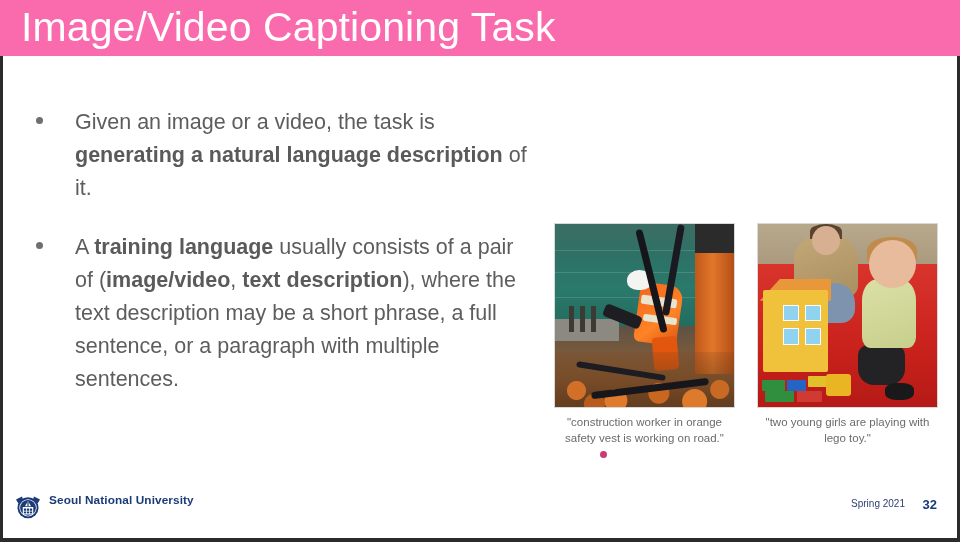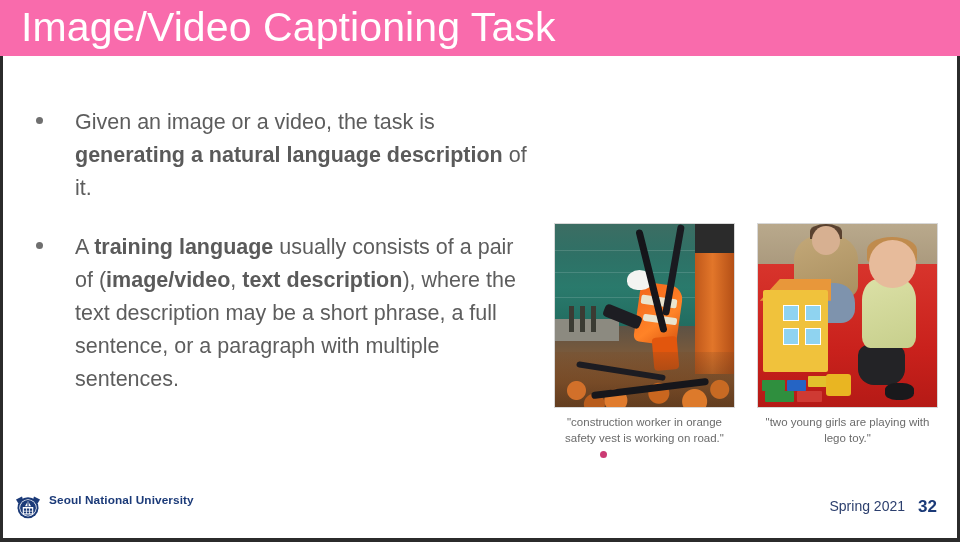--- a/index.html
+++ b/index.html
@@ -120,22 +120,22 @@
        box-sizing:border-box;}
   .pB .brick{position:absolute;height:6%;border-radius:1px;}
 
   
   .footer{position:absolute;left:0;bottom:0;width:954px;height:52px;}
   .logo{position:absolute;left:10px;top:6px;width:30px;height:30px;}
   .uni1{position:absolute;left:46px;top:7px;font-size:11.8px;font-weight:700;color:#1b3a78;
         letter-spacing:.1px;}
   .uni2{position:absolute;left:46px;top:21px;font-size:11.8px;font-weight:400;color:#33508c;
         letter-spacing:.1px;}
-  .term{position:absolute;right:52px;top:12px;font-size:14px;color:#2c3f6e;}
-  .pageno{position:absolute;right:20px;top:11px;font-size:17px;font-weight:700;color:#1b3a78;}
+  .term{position:absolute;right:52px;top:12px;font-size:10px;color:#2c3f6e;}
+  .pageno{position:absolute;right:20px;top:11px;font-size:13px;font-weight:700;color:#1b3a78;}
 </style>
 </head>
 <body>
 
 <div class="slide">
 
   <div class="banner">
     <div class="banner-title">Image/Video Captioning Task</div>
   </div>
 

